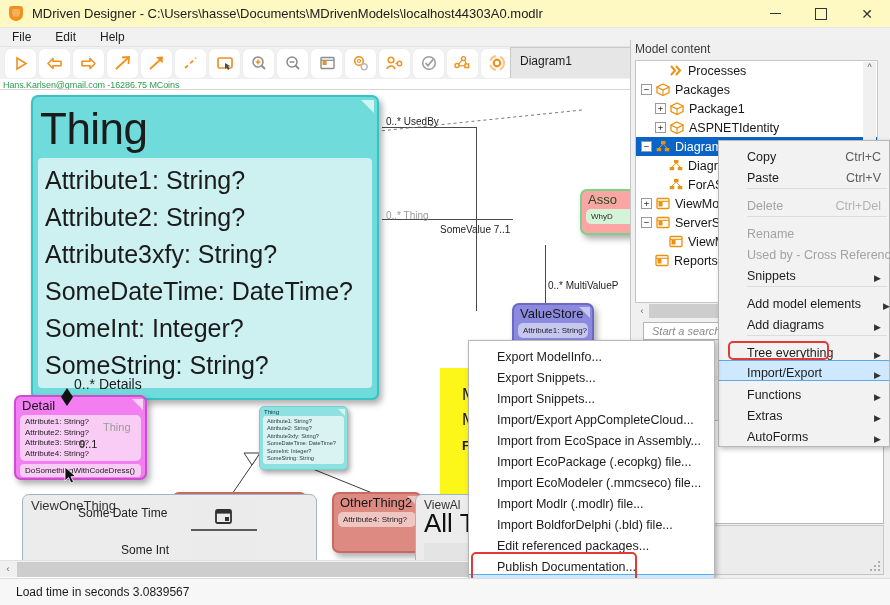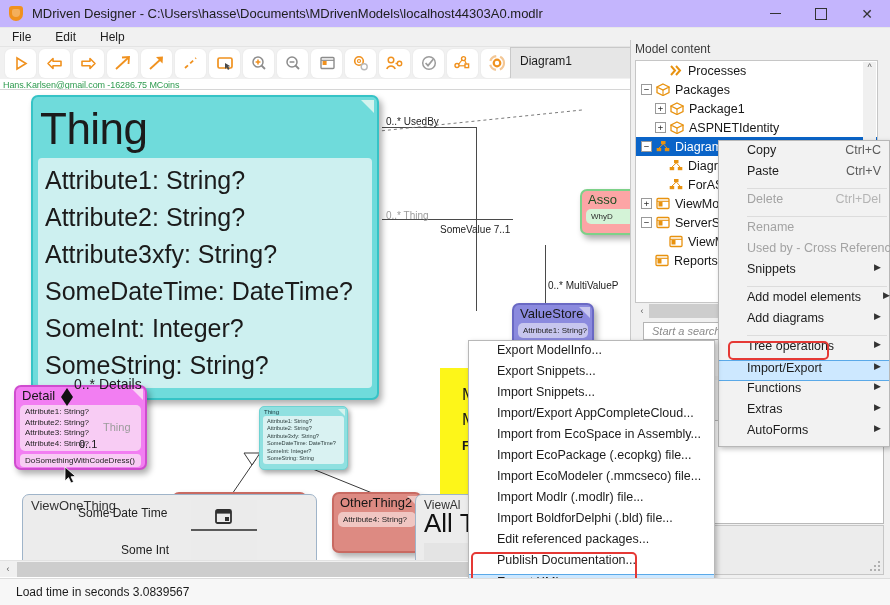--- a/index.html
+++ b/index.html
@@ -10,21 +10,21 @@
     font-size: 12px;
     color: #1a1a1a;
     background: #ffffff;
     overflow: hidden;
     position: relative;
   }
 
   
   #titlebar {
     position:absolute; left:0; top:0; width:890px; height:28px;
-    background:#c4b5fd; border-bottom:1px solid #e8e8e8;
+    background:#fef9c3; border-bottom:1px solid #e8e8e8;
     display:flex; align-items:center;
   }
   #app-icon {
     width:16px; height:16px; margin-left:8px; margin-right:8px;
     position:relative; flex:none;
   }
   #app-icon .shield {
     width:14px;height:15px;background:#f0911e;
     border-radius:3px 3px 7px 7px;
     position:absolute;left:1px;top:0;
@@ -107,21 +107,21 @@
   #thing-box .body{
     margin:1px 5px 0 5px; background:#cdf0f0; border-radius:4px;
     padding:4px 0 4px 7px; height:230px;
   }
   #thing-box .body div{ font-size:25px; line-height:37px; color:#1b1b1b; font-weight:300;}
   #thing-corner{ border-top:13px solid #d3f3ee; right:3px; top:3px;
     border-left:13px solid transparent; }
 
   
   #detail-box{
-    left:14px; top:295px; width:133px; height:85px;
+    left:14px; top:305px; width:133px; height:85px;
     background:#f27ef2; border:2px solid #cf4ccf;
   }
   #detail-box .hdr{ font-size:13px; padding:1px 0 2px 6px; color:#161616;}
   #detail-box .body{ margin:0 4px; background:#f8ccf4; padding:2px 0 2px 5px;}
   #detail-box .body div{ font-size:8px; line-height:10.5px; color:#222;}
   #detail-box .ops{
     margin:3px 4px 0 4px;background:#f8ccf4;border-radius:4px;padding:2px 0 2px 5px;
     font-size:8px;color:#222;
   }
   #detail-corner{ border-top:11px solid #f9d2f5; border-left:11px solid transparent;}
@@ -277,21 +277,21 @@
     position:absolute; right:6px; bottom:4px; width:12px;height:12px;
   }
   #resize-grip i{ position:absolute; width:2px;height:2px;background:#b0b0b0;}
 
   
   .ctxmenu{
     position:absolute; background:#f2f2f2; border:1px solid #b8b8b8;
     box-shadow:2px 2px 5px rgba(0,0,0,.25); padding:2px 0;
   }
   .ctxitem{
-    height:21px; display:flex; align-items:flex-start; font-size:12.5px;
+    height:21px; display:flex; align-items:flex-end; font-size:12.5px;
     color:#1c1c1c; padding:0 8px 0 28px; position:relative; white-space:nowrap;
   }
   .ctxitem.disabled{ color:#a3a3a3; }
   .ctxitem.sel{ background:#cde8ff; border-top:1px solid #5aa9e8; border-bottom:1px solid #5aa9e8;}
   .ctxitem .short{ margin-left:auto; padding-left:26px; color:#5c5c5c; }
   .ctxitem .arr{ margin-left:auto; padding-left:22px; font-size:9px; color:#333;}
   .ctxitem.disabled .short{ color:#b4b4b4; }
   .ctxsep{ height:1px; background:#dcdcdc; margin:3px 2px 3px 28px; }
 
   #menu-main{ left:718px; top:140px; width:172px; }
@@ -789,21 +789,21 @@
   <div class="ctxitem">
     <span>Add model elements</span>
     <span class="arr">▶</span>
   </div>
   <div class="ctxitem">
     <span>Add diagrams</span>
     <span class="arr">▶</span>
   </div>
   <div class="ctxsep"></div>
   <div class="ctxitem">
-    <span>Tree operations</span>
+    <span>Tree everything</span>
     <span class="arr">▶</span>
   </div>
   <div class="ctxitem sel">
     <span>Import/Export</span>
     <span class="arr">▶</span>
   </div>
   <div class="ctxitem">
     <span>Functions</span>
     <span class="arr">▶</span>
   </div>

